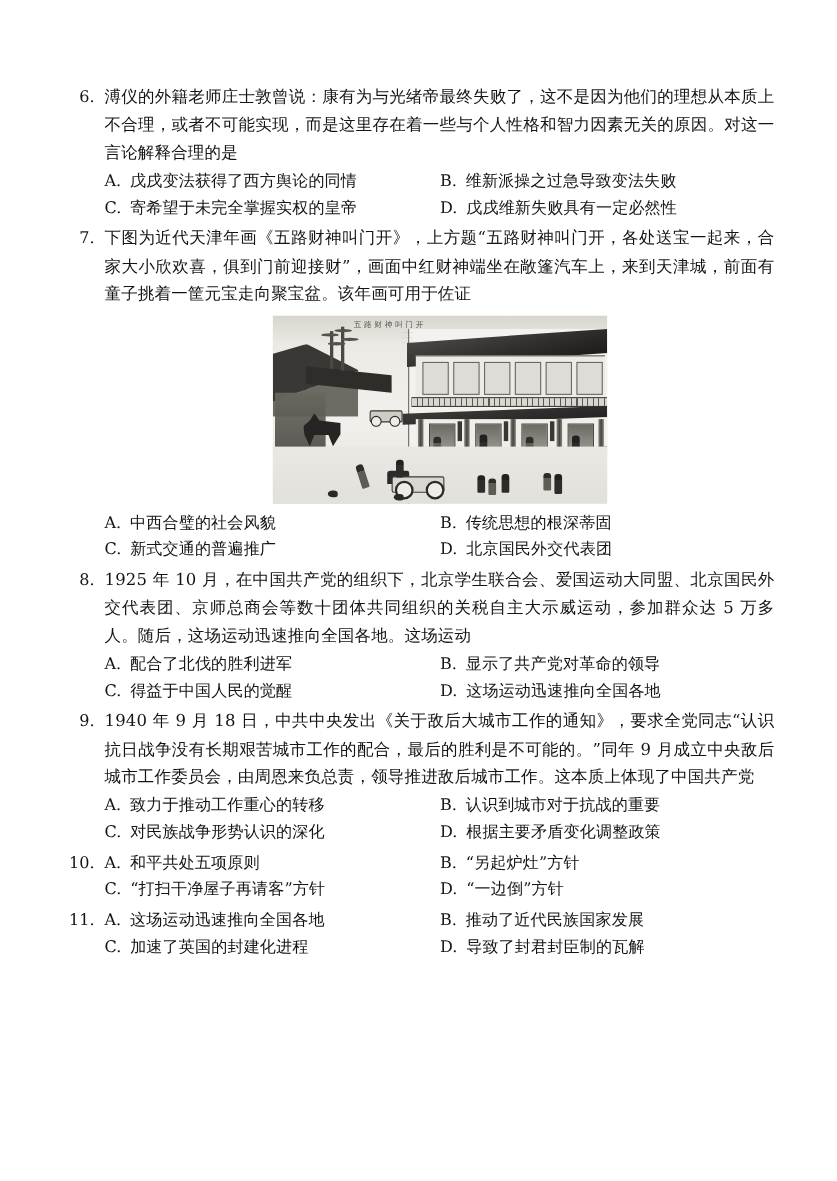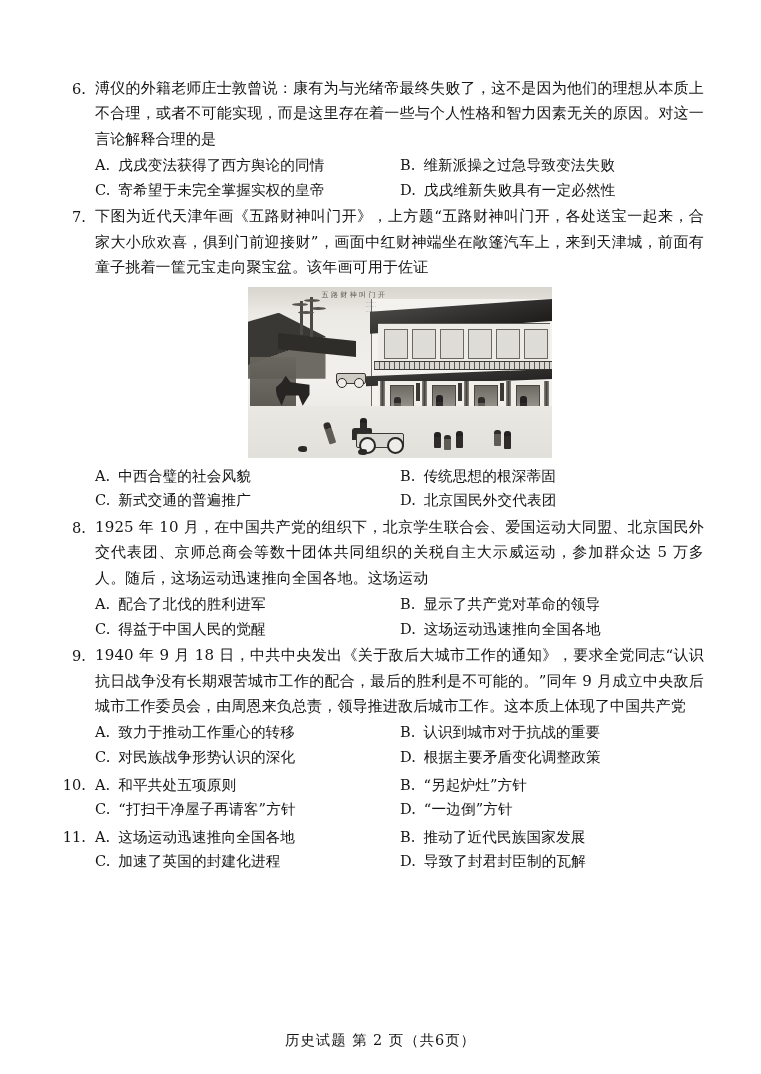--- a/index.html
+++ b/index.html
@@ -551,15 +551,14 @@
           </div>
           <div class="opt opt-right">
             <span class="opt-letter">D.</span>
             <span class="opt-text">导致了封君封臣制的瓦解</span>
           </div>
         </div>
       </div>
     </div>
   </div>
 
-  <div class="footer">历史试题 第 2 页（共6页）</div>
 
 </div>
 
 </body></html>

